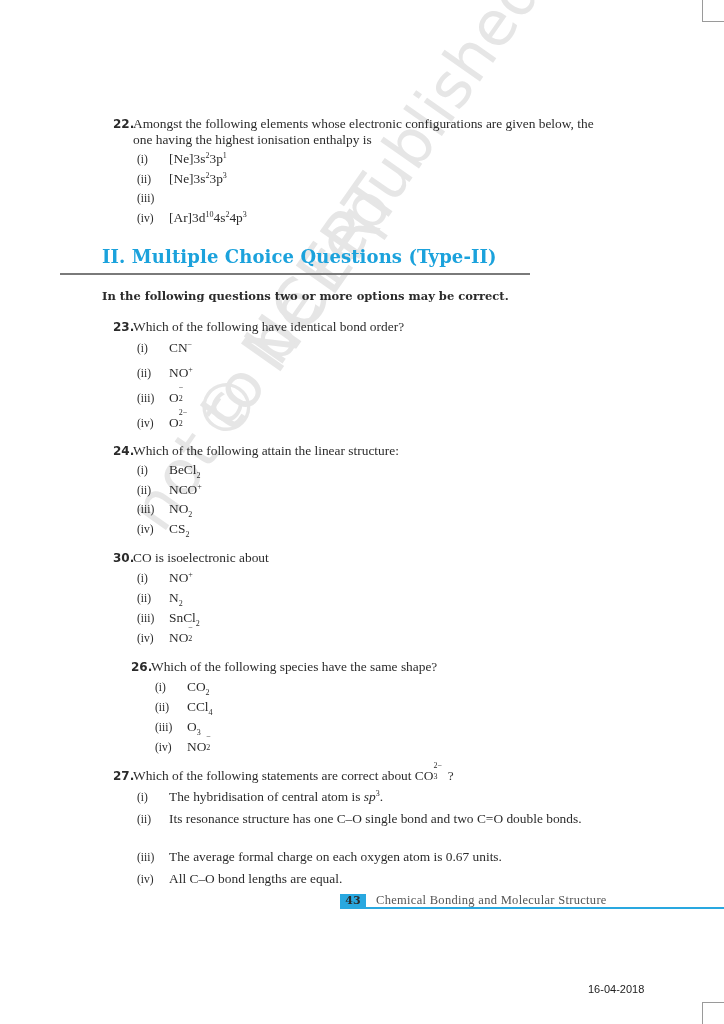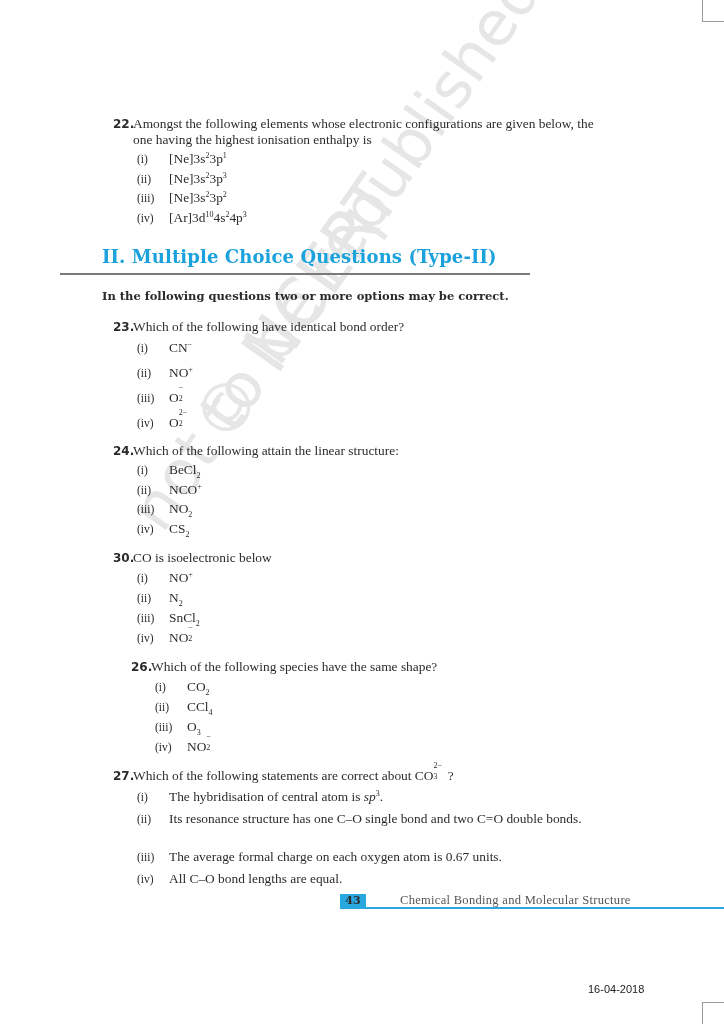--- a/index.html
+++ b/index.html
@@ -23,21 +23,21 @@
     .stack { display: inline-block; position: relative; width: 8px; height: 10px; vertical-align: baseline; }
     .stack .s-up { position: absolute; left: 0; top: -8px; font-size: 8px; line-height: 8px; }
     .stack .s-dn { position: absolute; left: 0; top: 3px; font-size: 8px; line-height: 8px; }
 
     .section-title { position: absolute; left: 102px; top: 246px; font-family: "DejaVu Serif", "Liberation Serif", serif; font-weight: bold; font-size: 18px; color: #1ba2dc; letter-spacing: 0.1px; }
     .section-rule { position: absolute; left: 60px; top: 273px; width: 470px; height: 2px; background: #7a7a7a; }
     .instruction { position: absolute; left: 102px; top: 289px; font-family: "DejaVu Serif", "Liberation Serif", serif; font-weight: bold; font-size: 11.5px; color: #2b2b2b; }
 
     .footer-bar { position: absolute; left: 340px; top: 907px; width: 384px; height: 2px; background: #29a8e0; }
     .footer-page { position: absolute; left: 340px; top: 894px; width: 26px; height: 15px; background: #29a8e0; color: #2b2b2b; font-family: "DejaVu Serif", serif; font-size: 11px; font-weight: bold; text-align: center; line-height: 14px; }
-    .footer-title { position: absolute; left: 376px; top: 893px; font-family: "Liberation Serif", "DejaVu Serif", serif; font-size: 12.5px; color: #555; letter-spacing: 0.3px; margin-left: 24px; }
+    .footer-title { position: absolute; left: 376px; top: 893px; font-family: "Liberation Serif", "DejaVu Serif", serif; font-size: 12.5px; color: #555; letter-spacing: 0.3px; }
     .date { position: absolute; left: 588px; top: 983px; font-family: "Liberation Sans", "DejaVu Sans", sans-serif; font-size: 11px; color: #222; }
   </style>
 </head>
 <body>
 
 <div class="crop-mark-top"></div>
 <div class="crop-mark-bottom"></div>
 
 <div class="watermark wm1">© NCERT</div>
 <div class="watermark wm2">not to be republished</div>
@@ -48,21 +48,20 @@
   <div class="opt" style="margin-top:3px;height:19.5px;">
     <span class="ol">(i)</span>
     <span class="ot"><span>[Ne]3s</span><sup>2</sup><span>3p</span><sup>1</sup></span>
   </div>
   <div class="opt" style="height:19.5px;">
     <span class="ol">(ii)</span>
     <span class="ot"><span>[Ne]3s</span><sup>2</sup><span>3p</span><sup>3</sup></span>
   </div>
   <div class="opt" style="height:19.5px;">
     <span class="ol">(iii)</span>
-    <span class="ot"><span>[Ne]3s</span><sup>2</sup><span>3p</span><sup>2</sup></span>
   </div>
   <div class="opt" style="height:19.5px;">
     <span class="ol">(iv)</span>
     <span class="ot"><span>[Ar]3d</span><sup>10</sup><span>4s</span><sup>2</sup><span>4p</span><sup>3</sup></span>
   </div>
 </div>
 
 <div class="section-title">II. Multiple Choice Questions (Type-II)</div>
 <div class="section-rule"></div>
 <div class="instruction">In the following questions two or more options may be correct.</div>
@@ -104,21 +103,21 @@
     <span class="ot"><span>NO</span><sub>2</sub></span>
   </div>
   <div class="opt" style="height:19.5px;">
     <span class="ol">(iv)</span>
     <span class="ot"><span>CS</span><sub>2</sub></span>
   </div>
 </div>
 
 <div class="q" style="top:550px;">
   <span class="qnum">30.</span>
-  <div class="qtext">CO is isoelectronic below</div>
+  <div class="qtext">CO is isoelectronic about</div>
   <div class="opt" style="margin-top:4px;height:20px;">
     <span class="ol">(i)</span>
     <span class="ot"><span>NO</span><sup>+</sup></span>
   </div>
   <div class="opt" style="height:20px;">
     <span class="ol">(ii)</span>
     <span class="ot"><span>N</span><sub>2</sub></span>
   </div>
   <div class="opt" style="height:20px;">
     <span class="ol">(iii)</span>

